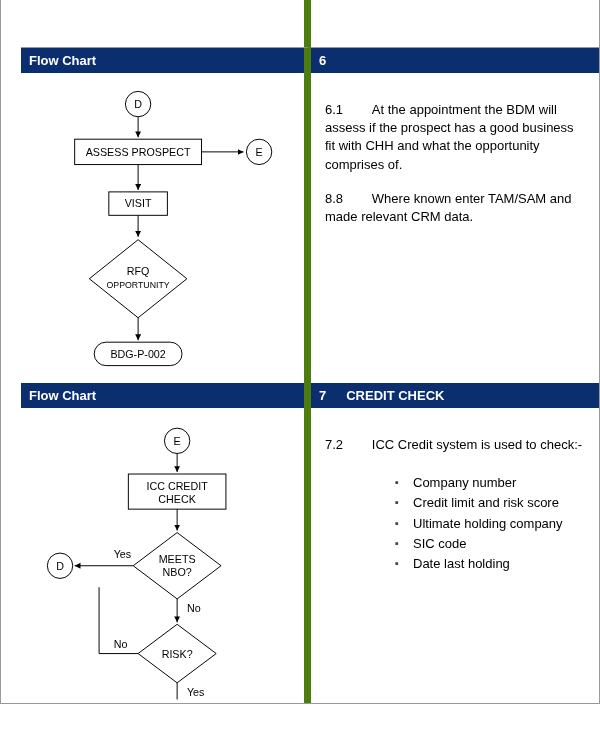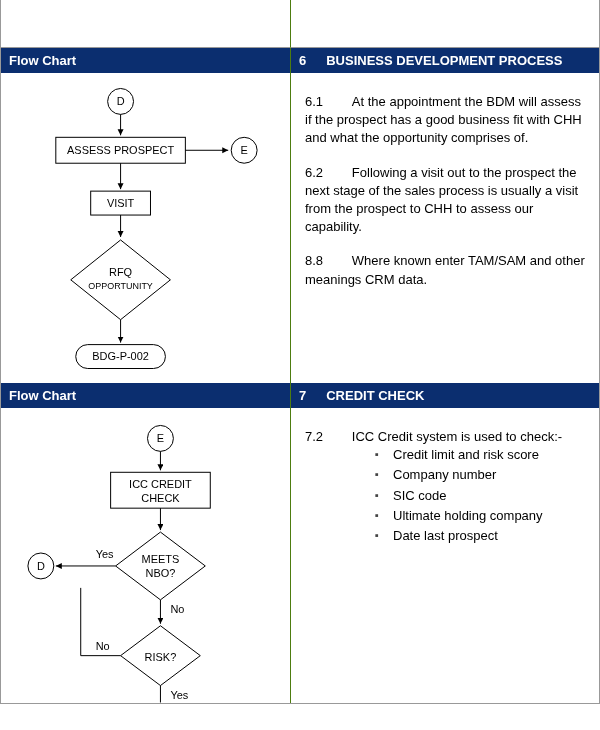--- a/index.html
+++ b/index.html
@@ -13,42 +13,43 @@
   .page {
     border: 1px solid #999;
     border-top: none;
   }
   .row {
     display: flex;
     width: 100%;
   }
   .col-left {
     width: 290px;
-    border-right: 1px solid #4d7c0f;
+    border-right: 7px solid #4d7c0f;
     position: relative;
+    margin-left: 20px;
   }
   .col-right {
     flex: 1;
     padding: 0;
   }
   .header-bar {
     background: #0b2e6f;
     color: #fff;
     font-weight: bold;
     padding: 4px 8px;
     font-size: 13px;
     display: flex;
     align-items: center;
     height: 25px;
   }
   .header-bar .num {
     margin-right: 20px;
   }
   .content-area {
-    padding: 20px 12px 12px 14px;
+    padding: 28px 12px 12px 14px;
     line-height: 1.4;
   }
   .para {
     margin-bottom: 16px;
   }
   .para .pnum {
     display: inline-block;
     min-width: 36px;
   }
   .bullet-list {
@@ -101,21 +102,20 @@
 
   <div class="row">
     <div class="col-left">
       <div class="header-bar">
         <span>Flow Chart</span>
       </div>
     </div>
     <div class="col-right">
       <div class="header-bar">
         <span class="num">6</span>
-        <span>BUSINESS DEVELOPMENT PROCESS</span>
       </div>
     </div>
   </div>
 
   <div class="row">
     <div class="col-left">
       <svg class="flowchart" viewBox="0 0 290 310" width="290" height="310">
         <defs>
           <marker id="arrow" markerWidth="8" markerHeight="8" refX="6" refY="3" orient="auto">
             <path d="M0,0 L6,3 L0,6 Z" fill="#000"></path>
@@ -147,22 +147,21 @@
 
         <line x1="120" y1="247" x2="120" y2="270" stroke="#000" marker-end="url(#arrow)"></line>
 
         <rect x="75" y="272" width="90" height="24" rx="12" ry="12" fill="#fff" stroke="#000"></rect>
         <text x="120" y="285" class="fc-text">BDG-P-002</text>
       </svg>
     </div>
     <div class="col-right">
       <div class="content-area">
         <p class="para"><span class="pnum">6.1</span>&nbsp;&nbsp;&nbsp;<span>At the appointment the BDM will assess if the prospect has a good business fit with CHH and what the opportunity comprises of.</span></p>
-        <p class="para"><span class="pnum">6.2</span>&nbsp;&nbsp;&nbsp;<span>Following a visit out to the prospect the next stage of the sales process is usually a visit from the prospect to CHH to assess our capability.</span></p>
-        <p class="para"><span class="pnum">8.8</span>&nbsp;&nbsp;&nbsp;<span>Where known enter TAM/SAM and other meanings CRM data.</span></p>
+        <p class="para"><span class="pnum">8.8</span>&nbsp;&nbsp;&nbsp;<span>Where known enter TAM/SAM and made relevant CRM data.</span></p>
       </div>
     </div>
   </div>
 
   <div class="row">
     <div class="col-left">
       <div class="header-bar">
         <span>Flow Chart</span>
       </div>
     </div>
@@ -211,25 +210,25 @@
 
         <text x="95" y="242" class="fc-label">No</text>
         <polyline points="120,248 80,248 80,180" fill="none" stroke="#000"></polyline>
 
         <text x="170" y="292" class="fc-label">Yes</text>
         <line x1="160" y1="278" x2="160" y2="295" stroke="#000"></line>
       </svg>
     </div>
     <div class="col-right">
       <div class="content-area">
-        <p class="para" style="margin-bottom:0"><span class="pnum">7.2</span>&nbsp;&nbsp;&nbsp;<span>ICC Credit system is used to check:-</span></p>
+        <p class="para" style="margin-bottom:20px"><span class="pnum">7.2</span>&nbsp;&nbsp;&nbsp;<span>ICC Credit system is used to check:-</span></p>
         <ul class="bullet-list">
+          <li>Company number</li>
           <li>Credit limit and risk score</li>
-          <li>Company number</li>
+          <li>Ultimate holding company</li>
           <li>SIC code</li>
-          <li>Ultimate holding company</li>
-          <li>Date last prospect</li>
+          <li>Date last holding</li>
         </ul>
       </div>
     </div>
   </div>
 
 </div>
 
 </body></html>

